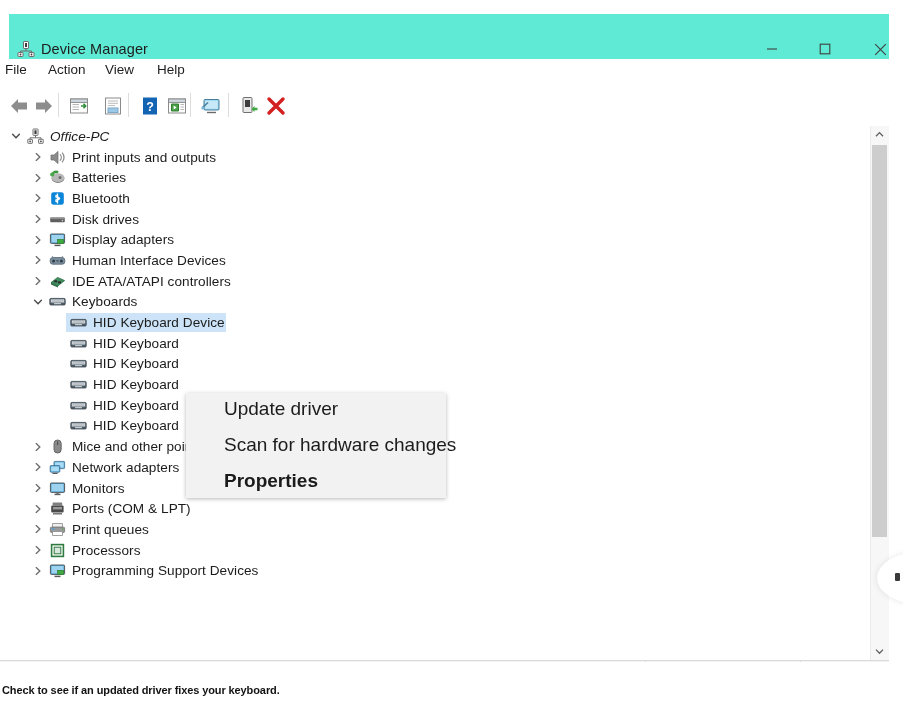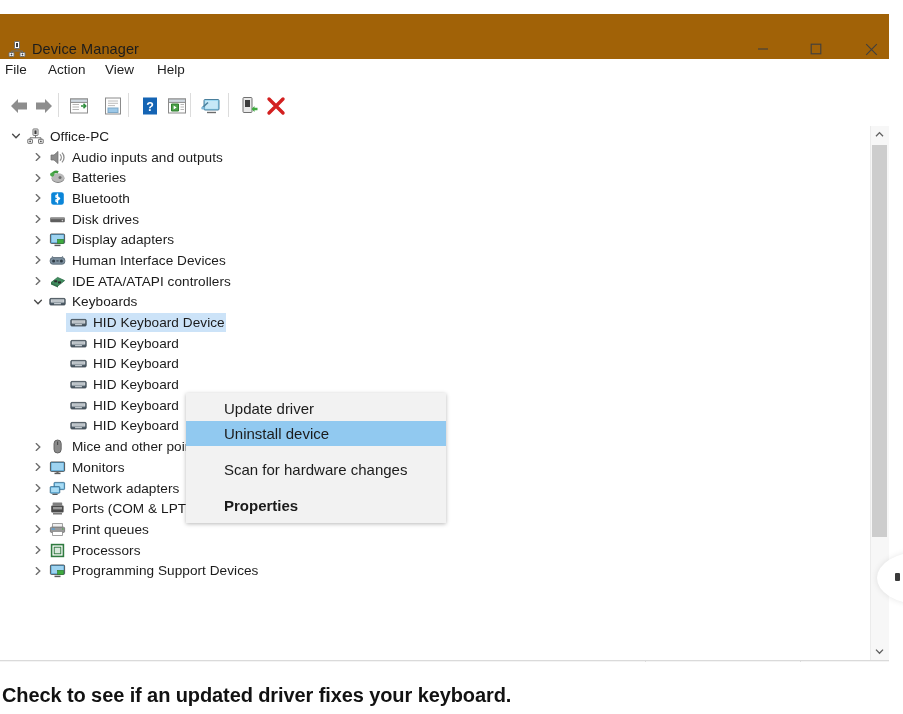--- a/index.html
+++ b/index.html
@@ -20,21 +20,22 @@
     left: 0; top: 14px;
     width: 889px; height: 648px;
     background: #ffffff;
     overflow: hidden;
   }
 
   
   #titlebar {
     position: relative;
     height: 45px;
-    background: #a16207;
+    background: #5eead4;
+    margin-left: 9px;
   }
   #title-icon {
     position: absolute; left: 8px; top: 26px;
     width: 18px; height: 18px;
   }
   #title-text {
     position: absolute; left: 32px; top: 27px;
     font-size: 14.5px;
     color: #1d1d1d;
     letter-spacing: .1px;
@@ -118,21 +119,21 @@
   }
   .row.sel .selbg {
     position: absolute;
     height: 19px;
     background: #cce3f8;
   }
 
   
   .lvl0 .chev { left: 8px; }
   .lvl0 .ticon { left: 27px; }
-  .lvl0 .tlabel { left: 50px; }
+  .lvl0 .tlabel { left: 50px; font-style: italic; }
 
   .lvl1 .chev { left: 30px; }
   .lvl1 .ticon { left: 49px; }
   .lvl1 .tlabel { left: 72px; }
   .lvl2 .ticon { left: 70px; }
   .lvl2 .tlabel { left: 93px; }
 
   
   #vscroll {
     position: absolute;
@@ -177,21 +178,21 @@
     width: 260px;
     background: #f2f2f2;
     box-shadow: 0 1px 4px rgba(0,0,0,.28);
     z-index: 40;
     padding: 3px 0 5px 0;
   }
   .ctx-item {
     height: 25px;
     display: flex; align-items: center;
     padding-left: 38px;
-    font-size: 15px;
+    font-size: 19px;
     color: #1b1b1b;
     white-space: nowrap;
   }
   .ctx-item.hl {
     background: #91c9f0;
   }
   .ctx-item.bold { font-weight: bold; }
   .ctx-gap { height: 11px; }
 
   
@@ -209,21 +210,21 @@
     left: 18px; top: 21px;
     width: 5px; height: 8px;
     background: #3a3a3a;
     border-radius: 1px;
   }
 
   
   #caption {
     position: absolute;
     left: 2px; top: 684px;
-    font-size: 20px;
+    font-size: 11px;
     font-weight: bold;
     color: #121212;
     letter-spacing: -.1px;
   }
 
   
   #tree-clip {
     position: absolute;
     left: 0; top: 640px;
     width: 871px; height: 6px;
@@ -377,21 +378,21 @@
           <span class="chev">
             <svg width="10" height="10" viewBox="0 0 10 10">
               <path d="M3.2 1.6 L6.8 5 L3.2 8.4" stroke="#6b6b6b" stroke-width="1.35" fill="none" stroke-linecap="round"></path>
             </svg>
           </span>
           <span class="ticon"><svg width="17" height="17" viewBox="0 0 17 17">
               <path d="M2 6 H5 L9 2.4 V14.6 L5 11 H2 Z" fill="#8c8c8c" stroke="#6a6a6a" stroke-width=".7"></path>
               <path d="M11 5.4 a4.4 4.4 0 0 1 0 6.2" stroke="#8c8c8c" stroke-width="1.3" fill="none"></path>
               <path d="M13 3.6 a7 7 0 0 1 0 9.8" stroke="#8c8c8c" stroke-width="1.3" fill="none"></path>
             </svg></span>
-          <span class="tlabel">Audio inputs and outputs</span>
+          <span class="tlabel">Print inputs and outputs</span>
         </div>
         <div class="row lvl1">
           <span class="chev">
             <svg width="10" height="10" viewBox="0 0 10 10">
               <path d="M3.2 1.6 L6.8 5 L3.2 8.4" stroke="#6b6b6b" stroke-width="1.35" fill="none" stroke-linecap="round"></path>
             </svg>
           </span>
           <span class="ticon"><svg width="17" height="17" viewBox="0 0 17 17">
               <ellipse cx="9" cy="9.5" rx="6.4" ry="4.4" fill="#7d7d7d"></ellipse>
               <ellipse cx="9" cy="8.6" rx="6.4" ry="4.4" fill="#b9b9b9"></ellipse>
@@ -552,41 +553,41 @@
             </svg></span>
           <span class="tlabel">Mice and other pointing devices</span>
         </div>
         <div class="row lvl1">
           <span class="chev">
             <svg width="10" height="10" viewBox="0 0 10 10">
               <path d="M3.2 1.6 L6.8 5 L3.2 8.4" stroke="#6b6b6b" stroke-width="1.35" fill="none" stroke-linecap="round"></path>
             </svg>
           </span>
           <span class="ticon"><svg width="17" height="17" viewBox="0 0 17 17">
-              <rect x="1.4" y="3" width="14.2" height="9.4" rx="1" fill="#4aa3d8" stroke="#4c4c4c" stroke-width=".9"></rect>
-              <rect x="2.5" y="4" width="12" height="7.4" fill="#9ed3f0"></rect>
-              <path d="M5.5 14.4 H11.5" stroke="#5a5a5a" stroke-width="1.5"></path>
-              <path d="M7.4 12.4 H9.6 V14.4 H7.4 Z" fill="#6a6a6a"></path>
-            </svg></span>
-          <span class="tlabel">Monitors</span>
-        </div>
-        <div class="row lvl1">
-          <span class="chev">
-            <svg width="10" height="10" viewBox="0 0 10 10">
-              <path d="M3.2 1.6 L6.8 5 L3.2 8.4" stroke="#6b6b6b" stroke-width="1.35" fill="none" stroke-linecap="round"></path>
-            </svg>
-          </span>
-          <span class="ticon"><svg width="17" height="17" viewBox="0 0 17 17">
               <rect x="5" y="2.4" width="10.6" height="7.2" rx=".8" fill="#4aa3d8" stroke="#3d6e8c" stroke-width=".8"></rect>
               <rect x="5.9" y="3.3" width="8.8" height="5.4" fill="#a9dcf4"></rect>
               <rect x="1.2" y="6.6" width="9.6" height="6.6" rx=".8" fill="#4aa3d8" stroke="#3d6e8c" stroke-width=".8"></rect>
               <rect x="2.1" y="7.5" width="7.8" height="4.8" fill="#a9dcf4"></rect>
               <path d="M3.4 14.4 H8.6" stroke="#5a5a5a" stroke-width="1.2"></path>
             </svg></span>
           <span class="tlabel">Network adapters</span>
+        </div>
+        <div class="row lvl1">
+          <span class="chev">
+            <svg width="10" height="10" viewBox="0 0 10 10">
+              <path d="M3.2 1.6 L6.8 5 L3.2 8.4" stroke="#6b6b6b" stroke-width="1.35" fill="none" stroke-linecap="round"></path>
+            </svg>
+          </span>
+          <span class="ticon"><svg width="17" height="17" viewBox="0 0 17 17">
+              <rect x="1.4" y="3" width="14.2" height="9.4" rx="1" fill="#4aa3d8" stroke="#4c4c4c" stroke-width=".9"></rect>
+              <rect x="2.5" y="4" width="12" height="7.4" fill="#9ed3f0"></rect>
+              <path d="M5.5 14.4 H11.5" stroke="#5a5a5a" stroke-width="1.5"></path>
+              <path d="M7.4 12.4 H9.6 V14.4 H7.4 Z" fill="#6a6a6a"></path>
+            </svg></span>
+          <span class="tlabel">Monitors</span>
         </div>
         <div class="row lvl1">
           <span class="chev">
             <svg width="10" height="10" viewBox="0 0 10 10">
               <path d="M3.2 1.6 L6.8 5 L3.2 8.4" stroke="#6b6b6b" stroke-width="1.35" fill="none" stroke-linecap="round"></path>
             </svg>
           </span>
           <span class="ticon"><svg width="17" height="17" viewBox="0 0 17 17">
               <rect x="3.6" y="2.4" width="9.6" height="3" rx=".6" fill="#7f7f7f"></rect>
               <rect x="2.2" y="5.4" width="12.4" height="7.2" rx="1" fill="#4a4a4a"></rect>
@@ -656,21 +657,20 @@
   </div>
 
   <div id="statusbar">
 
     <span class="status-div" style="left:645px"></span>
     <span class="status-div" style="left:800px"></span>
   </div>
 
   <div id="ctxmenu">
     <div class="ctx-item">Update driver</div>
-    <div class="ctx-item hl">Uninstall device</div>
     <div class="ctx-gap"></div>
     <div class="ctx-item">Scan for hardware changes</div>
     <div class="ctx-gap"></div>
     <div class="ctx-item bold">Properties</div>
   </div>
 </div>
 
 <div id="oval">
   <span id="oval-dot"></span>
 </div>

